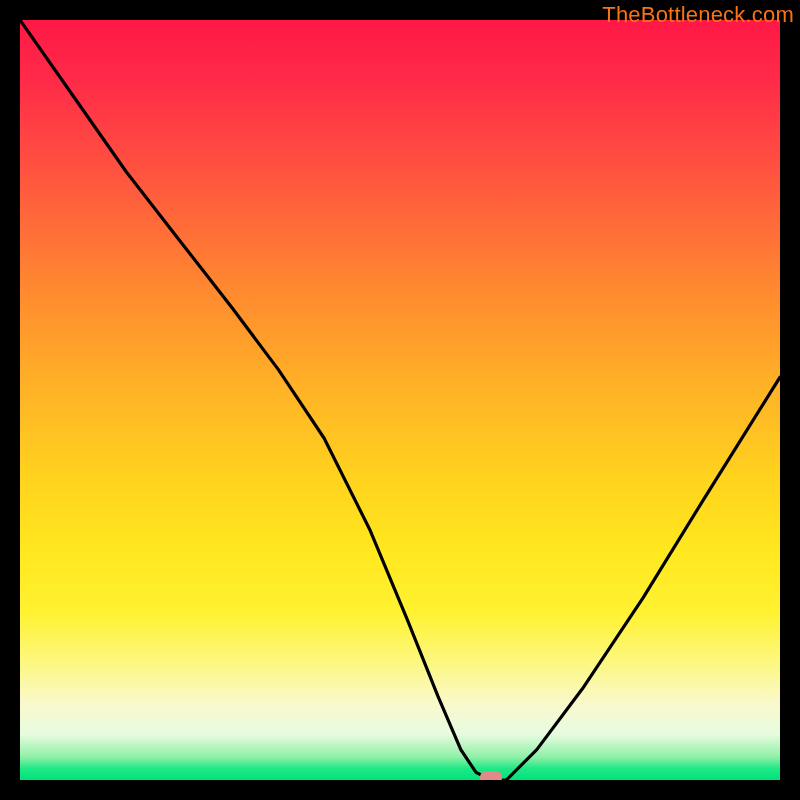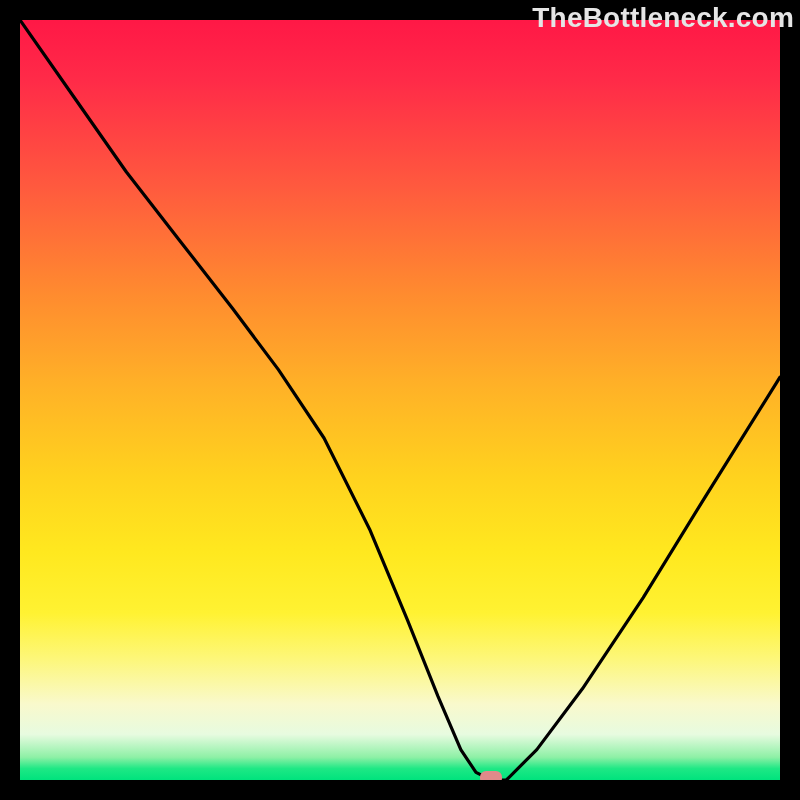--- a/index.html
+++ b/index.html
@@ -14,23 +14,23 @@
   .frame {
     position: relative;
     width: 800px;
     height: 800px;
     background: #000;
   }
   .watermark {
     position: absolute;
     top: 2px;
     right: 6px;
-    color: #e5e5e5;
-    font-size: 28px;
-    font-weight: 700;
+    color: #f97316;
+    font-size: 22px;
+    font-weight: 400;
     letter-spacing: 0.2px;
     z-index: 10;
   }
   .plot-area {
     position: absolute;
     left: 20px;
     top: 20px;
     width: 760px;
     height: 760px;
     overflow: hidden;

